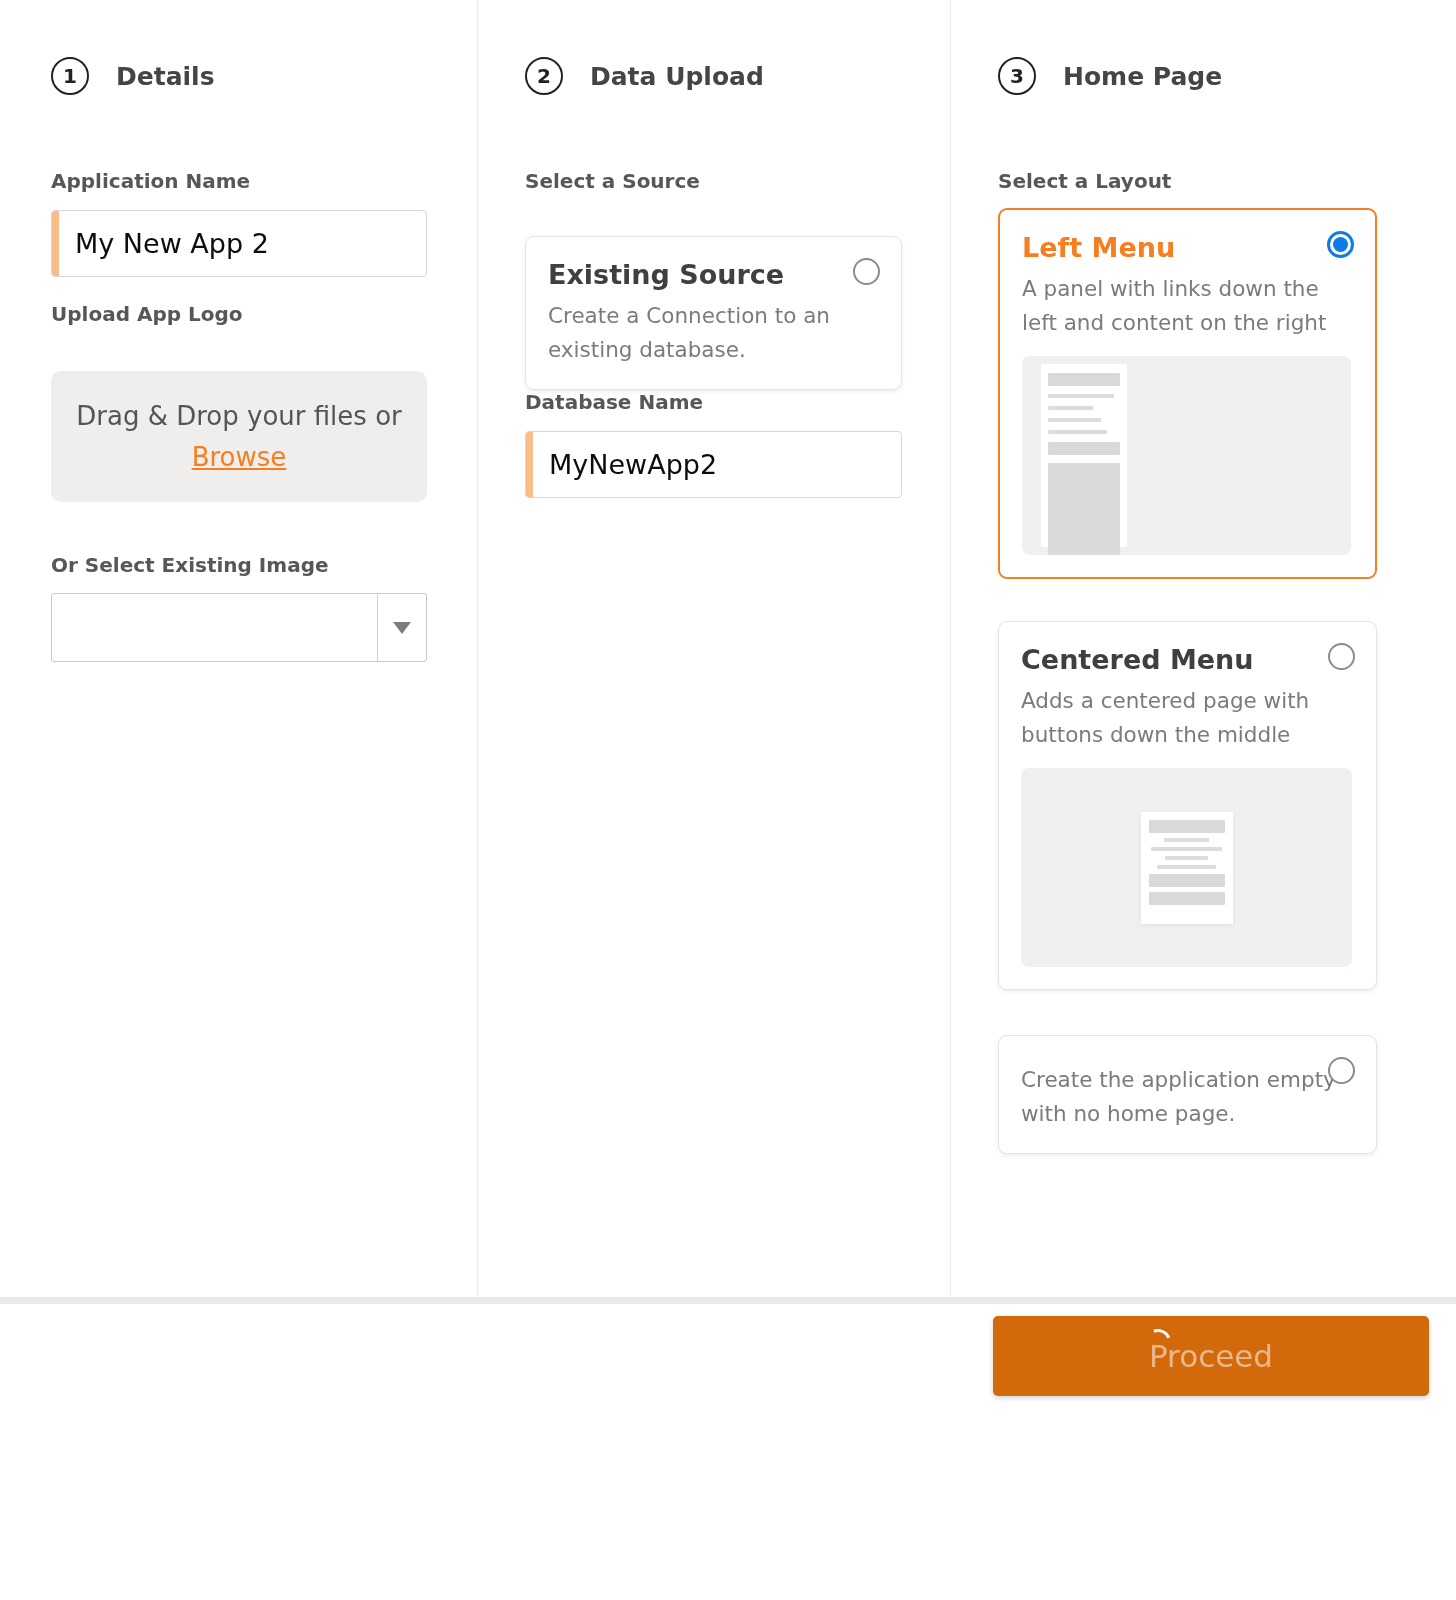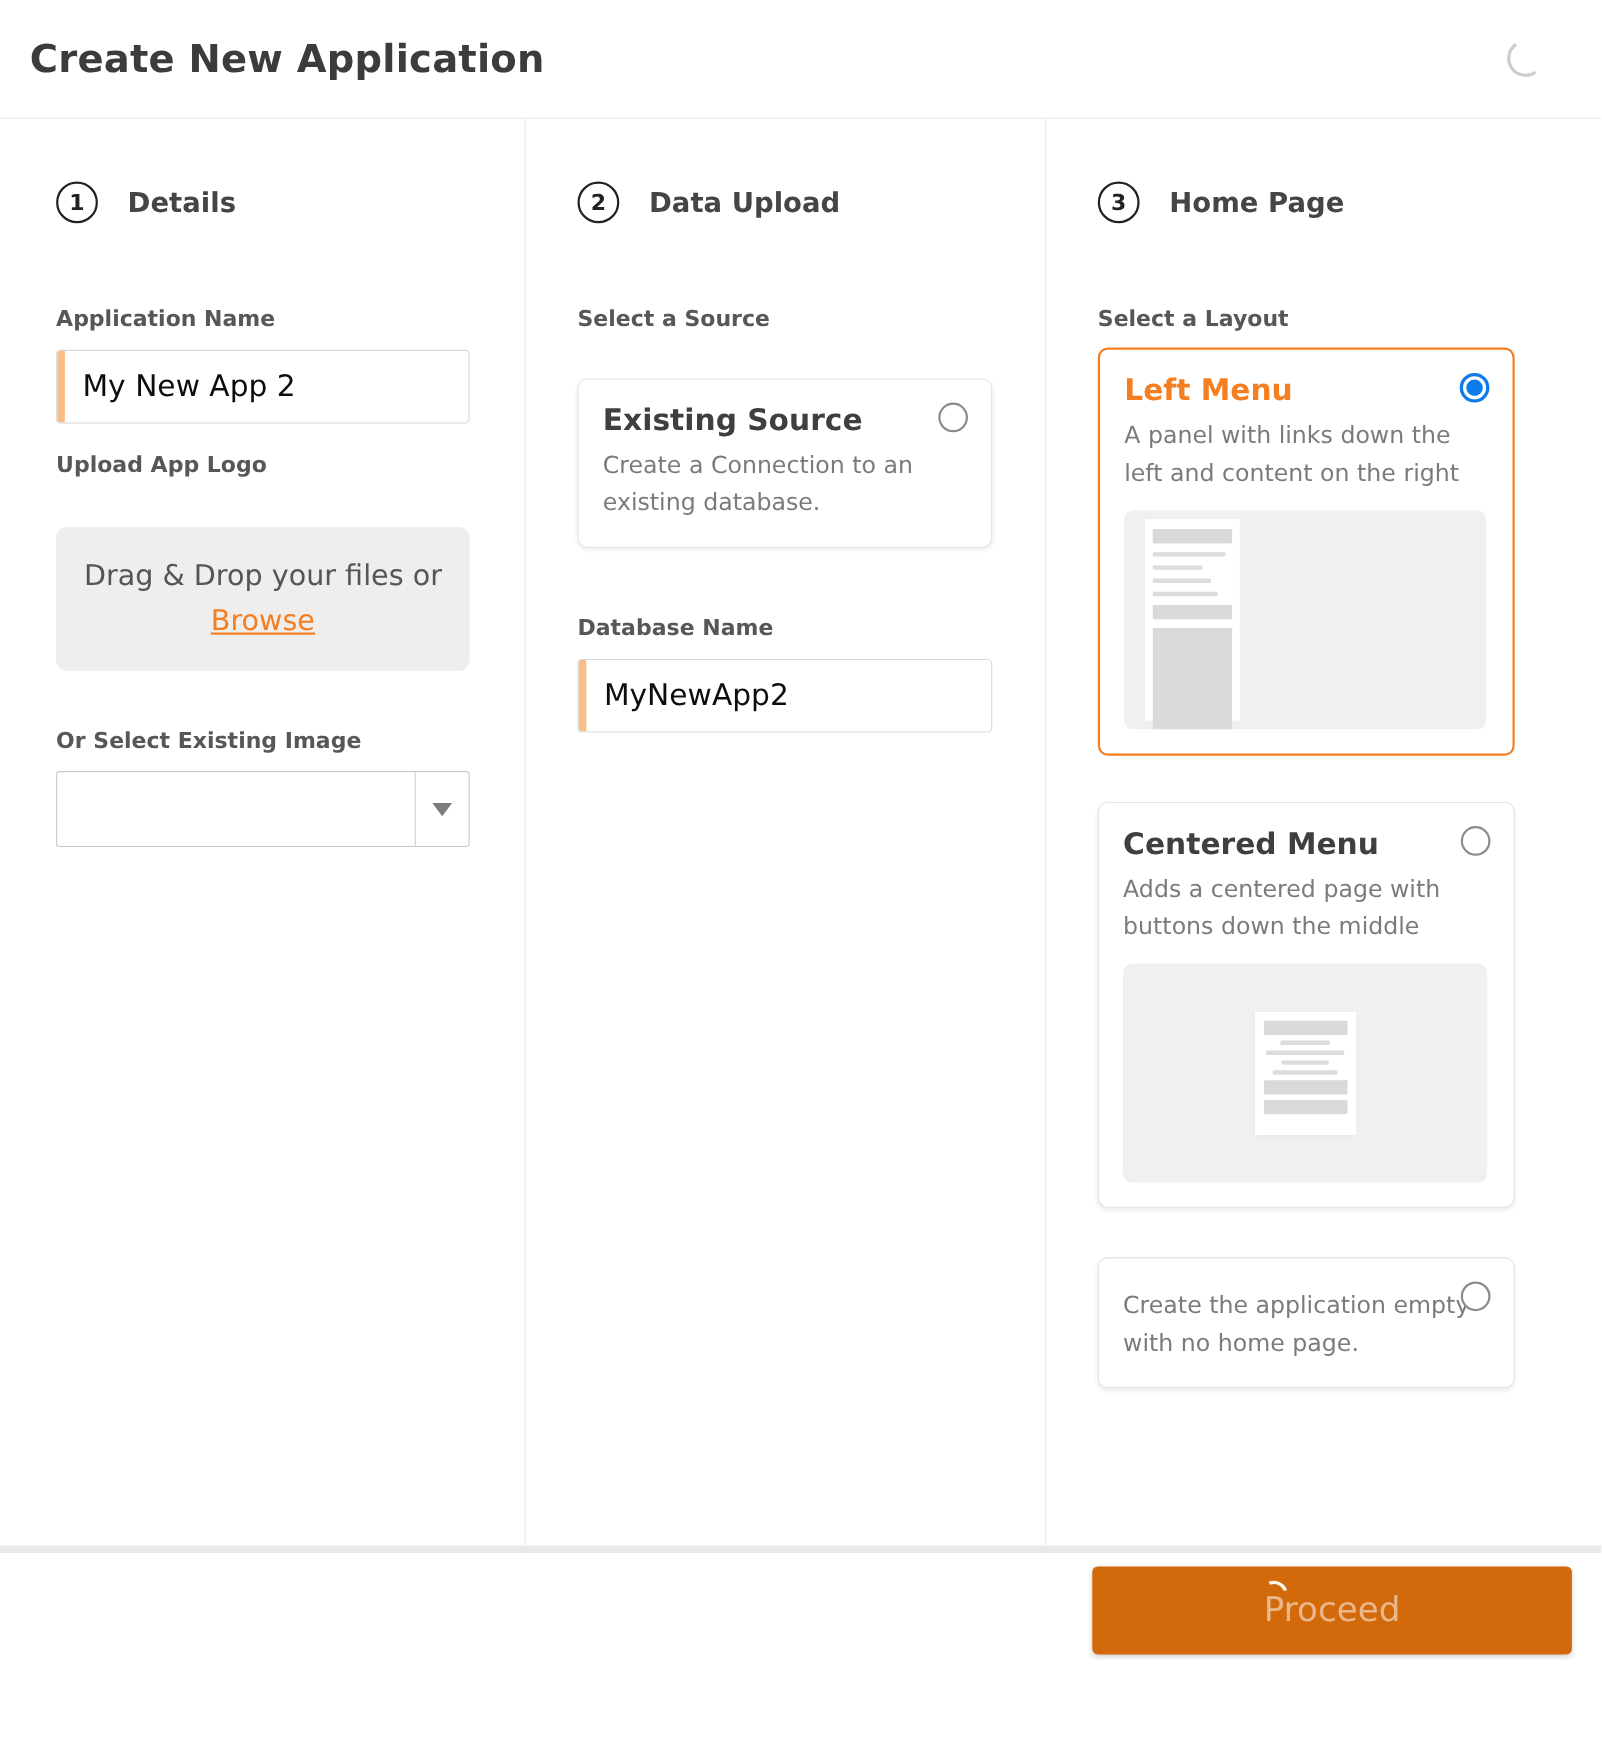--- a/index.html
+++ b/index.html
@@ -69,21 +69,21 @@
   .radio { position: absolute; top: 21px; right: 21px; width: 27px; height: 27px;
     border-radius: 50%; }
   .radio.off { border: 2px solid #8b8b8b; background: #fff; }
   .radio.on { border: 3px solid var(--radio-blue, #0d7ce8); background: #fff;
     display: flex; align-items: center; justify-content: center; }
   .radio.on::after { content: ""; width: 15px; height: 15px; border-radius: 50%;
     background: var(--radio-blue, #0d7ce8); }
 
   .card-ds-1 { margin-top: 15px; }
   .card-ds-2 { margin-top: 43px; }
-  .lbl-dbname { margin-top: 60px; }
+  .lbl-dbname { }
 
   .card-hp-1 { margin-top: 15px; }
   .card-hp-2 { margin-top: 42px; }
   .card-hp-3 { margin-top: 45px; }
 
   
   .thumb { margin-top: 16px; height: 199px; background: #f1f0ee; border-radius: 8px;
     overflow: hidden; position: relative; }
   .thumb-leftpanel { position: absolute; left: 19px; top: 8px; width: 86px; height: 183px;
     background: #fff; padding: 9px 7px; }
@@ -118,24 +118,20 @@
     box-shadow: 0 2px 5px rgba(0,0,0,0.18); }
   .btn-spinner { position: absolute; left: 152px; top: 13px; width: 26px; height: 26px;
     border: 3px solid transparent; border-top-color: rgba(255,255,255,0.95);
     border-radius: 50%; transform: rotate(24deg); }
 </style>
 </head>
 <body>
 
 <div class="page">
 
-  <div class="header">
-    <div class="header-title">Create New Application</div>
-    <div class="header-spinner"></div>
-  </div>
 
   <div class="columns">
 
     <div class="col col1">
       <div class="step-row">
         <div class="step-circle">1</div>
         <div class="step-title">Details</div>
       </div>
 
       <div class="field-label lbl-1">Application Name</div>

